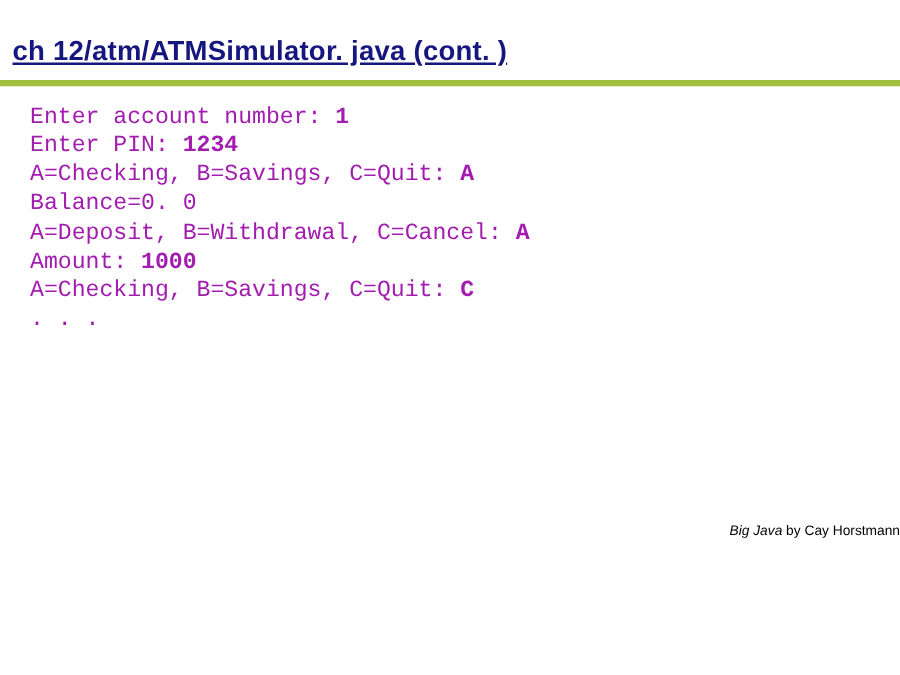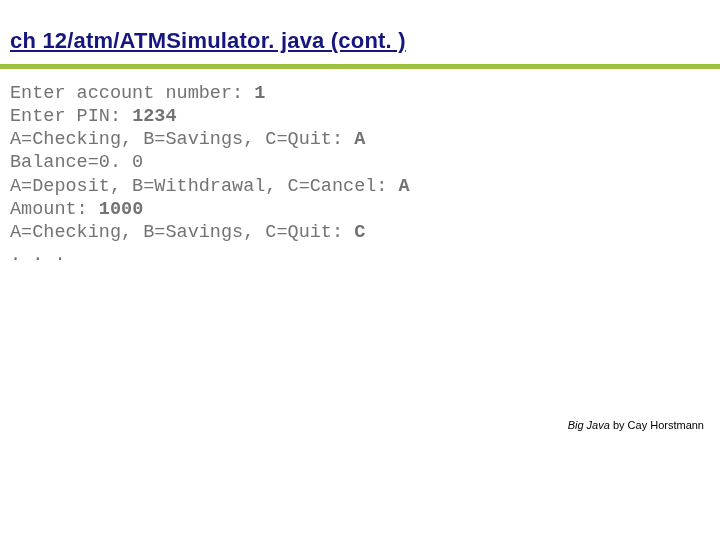--- a/index.html
+++ b/index.html
@@ -32,34 +32,34 @@
     position: absolute;
     top: 64px;
     left: 0;
     width: 720px;
     height: 5px;
     background: #9fbf3f;
   }
   .code-block {
     position: absolute;
     top: 82px;
-    left: 10px;
+    left: 24px;
     font-family: "Courier New", Courier, monospace;
     font-size: 18.5px;
     line-height: 1.25;
-    color: #737373;
+    color: #a21caf;
     white-space: pre;
   }
   .code-block .b {
     font-weight: bold;
   }
   .footer {
     position: absolute;
     bottom: 8px;
-    right: 16px;
+    right: 0;
     text-align: right;
     font-size: 11px;
     line-height: 1.25;
     color: #000;
   }
   .footer .bigjava {
     font-style: italic;
   }
 </style>
 </head>

